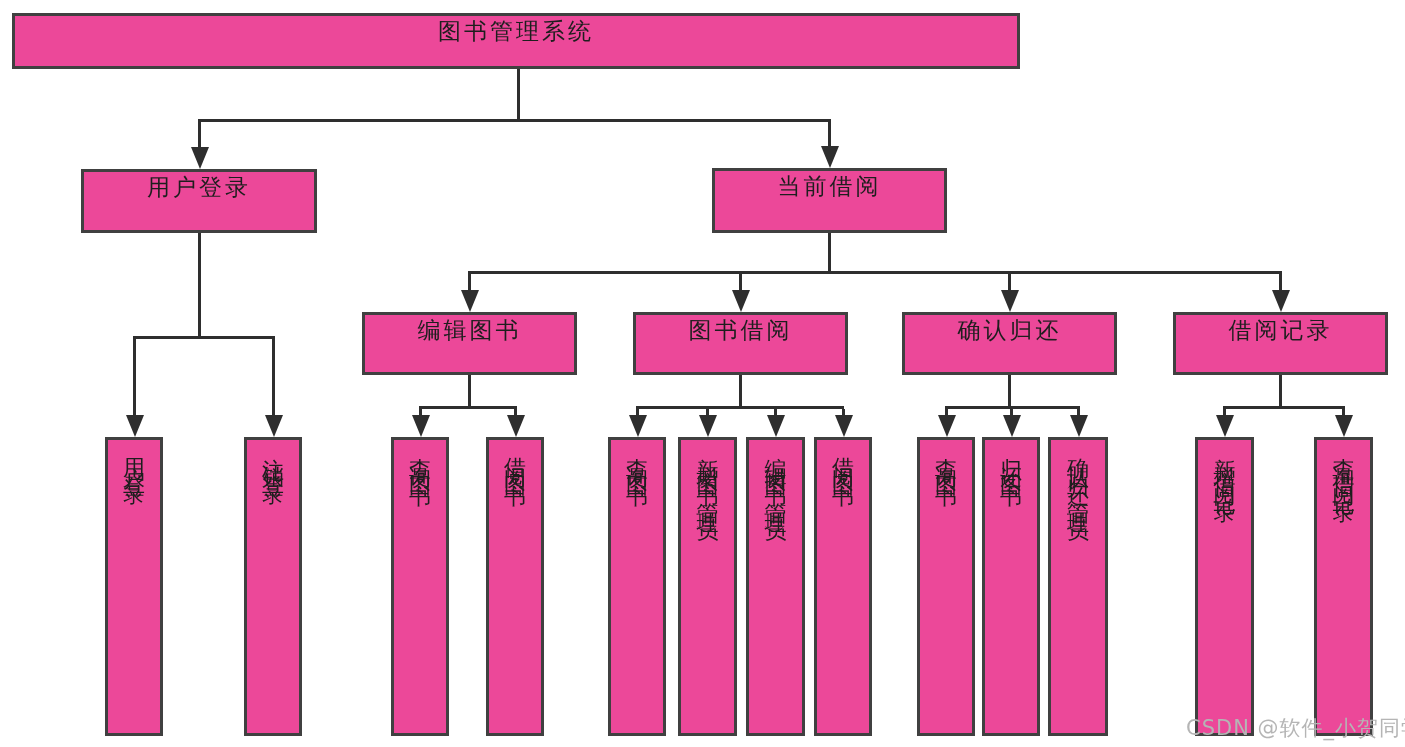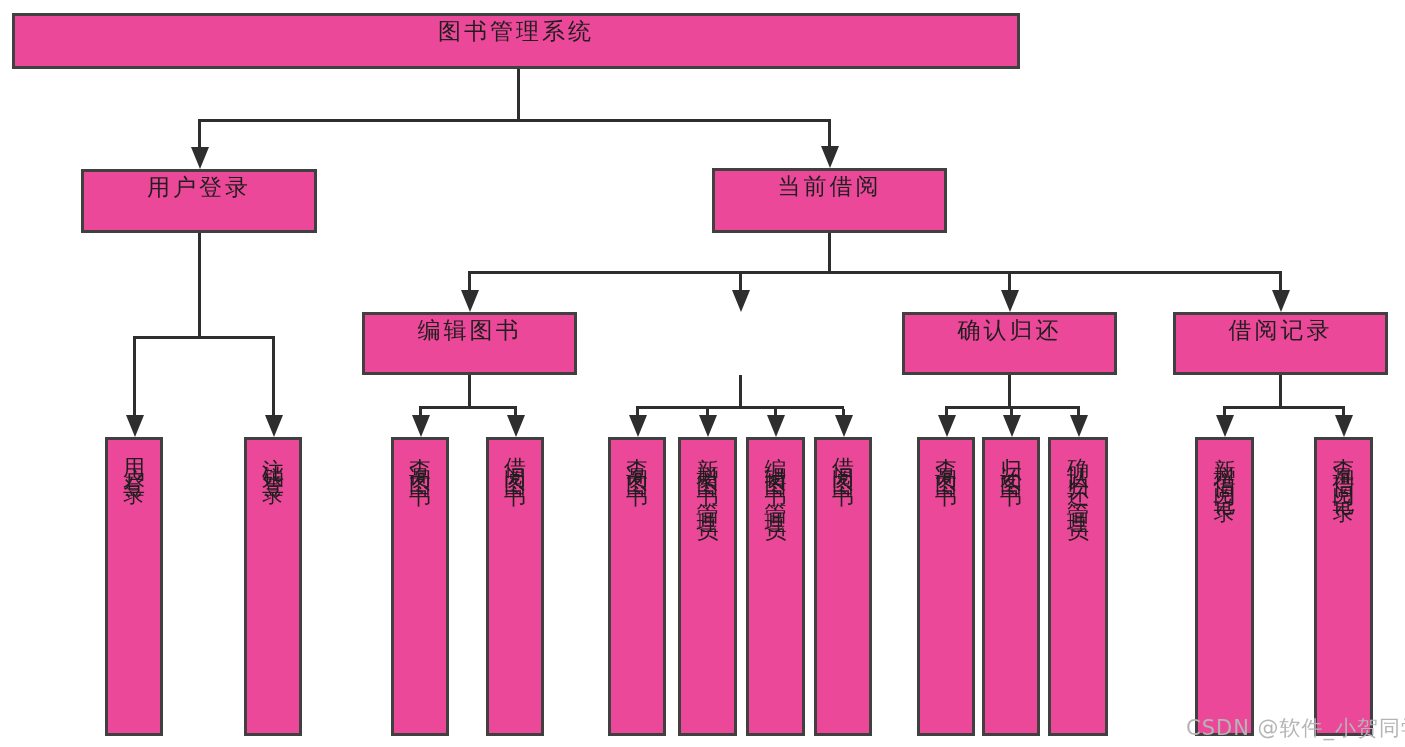--- a/index.html
+++ b/index.html
@@ -100,20 +100,23 @@
   </div>
 
   <div class="box hbox" style="left:712px;top:168px;width:235px;height:65px">
     <span>当前借阅</span>
   </div>
 
   <div class="box hbox" style="left:362px;top:312px;width:215px;height:63px">
     <span>编辑图书</span>
   </div>
 
+  <div class="box hbox" style="left:633px;top:312px;width:215px;height:63px">
+    <span>图书借阅</span>
+  </div>
 
   <div class="box hbox" style="left:902px;top:312px;width:215px;height:63px">
     <span>确认归还</span>
   </div>
 
   <div class="box hbox" style="left:1173px;top:312px;width:215px;height:63px">
     <span>借阅记录</span>
   </div>
 
   <div class="box leaf" style="left:105px;top:437px;width:58px;height:299px">

